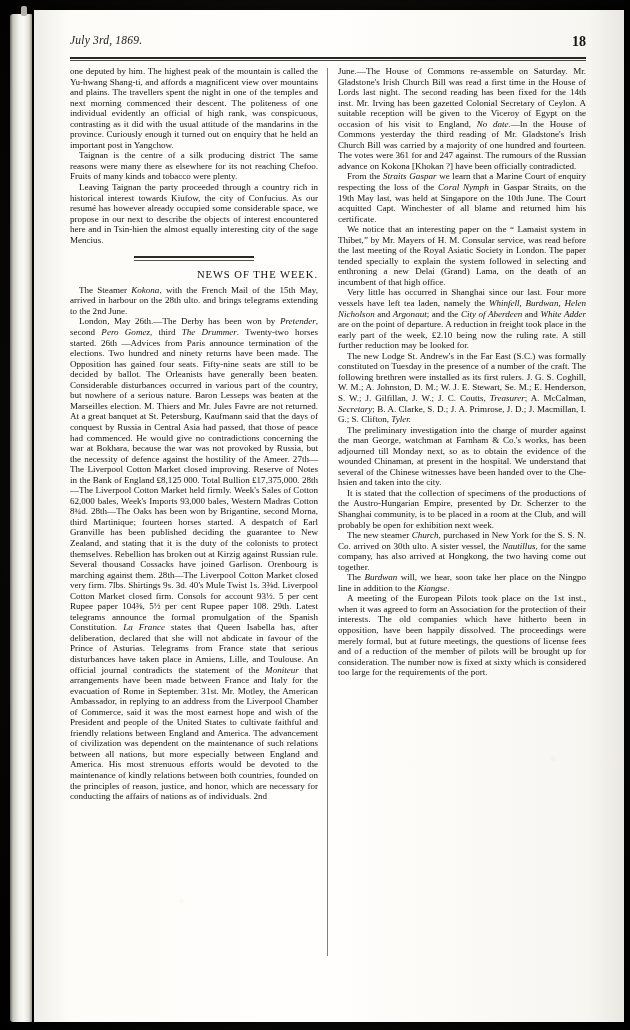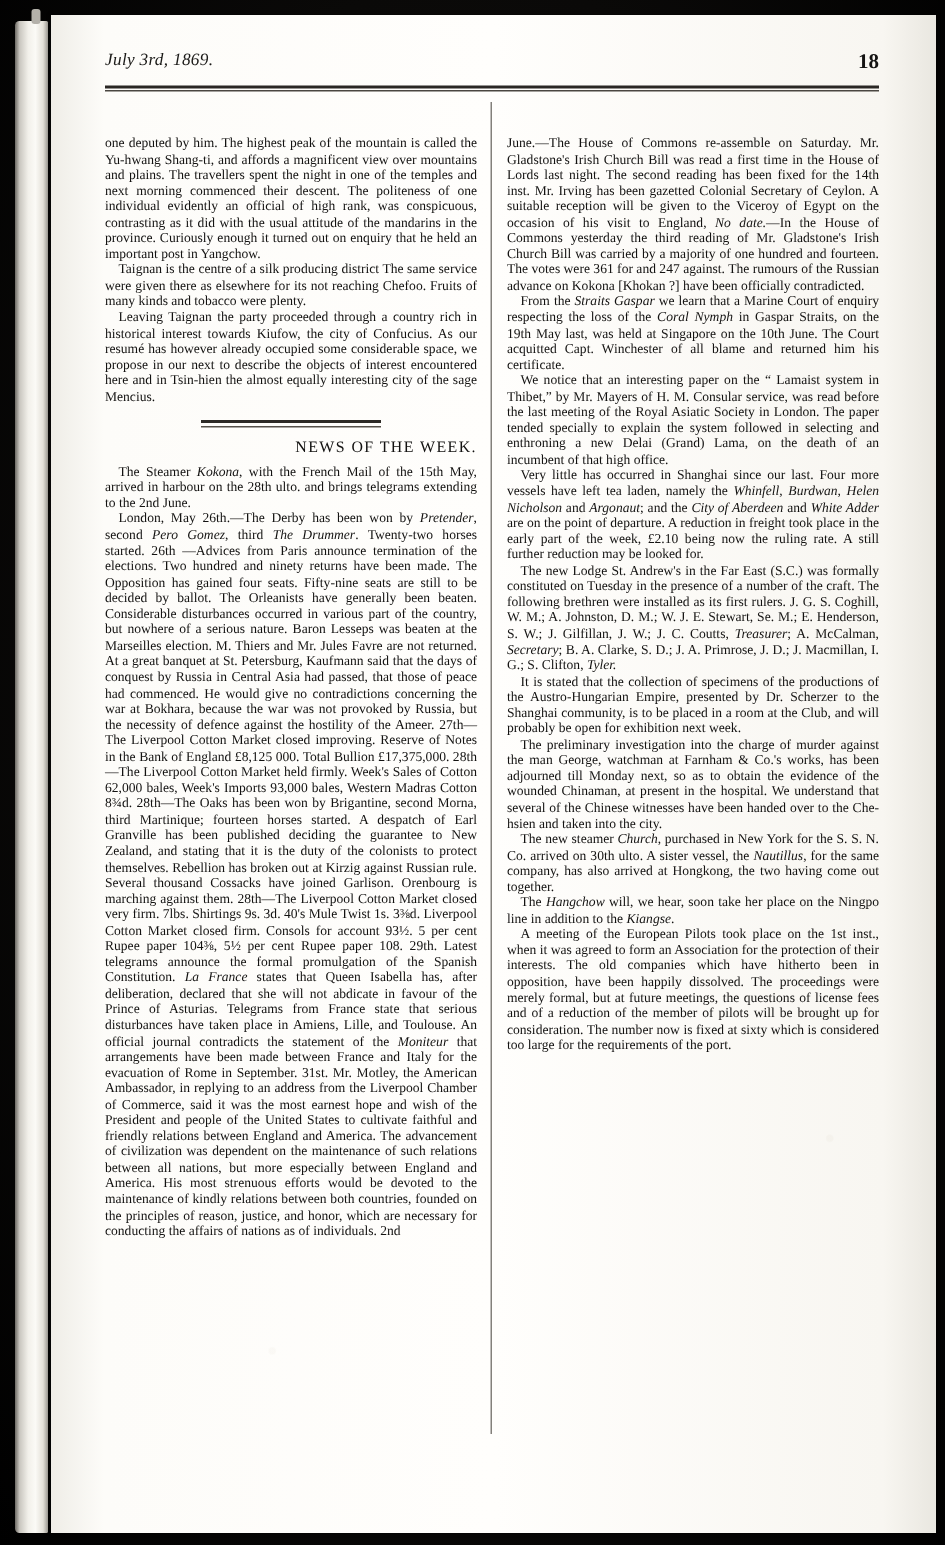--- a/index.html
+++ b/index.html
@@ -128,21 +128,20 @@
     display: flex;
   }
   .column {
     width: 248px;
     font-size: 9.05px;
     line-height: 10.55px;
     color: #131211;
     text-align: justify;
     text-justify: inter-word;
     hyphens: manual;
-    margin-top: 24px;
   }
   .col-left  { padding-right: 9px; }
   .col-right { padding-left: 10px; }
 
   .col-divider {
     width: 1px;
     background: #5a5550;
     opacity: 0.75;
     margin: 2px 0 40px 0;
   }
@@ -203,21 +202,21 @@
   <div class="masthead-rule">
     <div class="thick"></div>
     <div class="thin"></div>
   </div>
 
   <div class="columns">
 
     <div class="column col-left">
       <div>
           <p class="para cont">one deputed by him. The highest peak of the mountain is called the Yu-hwang Shang-ti, and affords a magnificent view over mountains and plains. The travellers spent the night in one of the temples and next morning commenced their descent. The politeness of one individual evidently an official of high rank, was conspicuous, contrasting as it did with the usual attitude of the mandarins in the province. Curiously enough it turned out on enquiry that he held an important post in Yangchow.</p>
-          <p class="para">Taignan is the centre of a silk producing district  The same service were given there as elsewhere for its not reaching Chefoo. Fruits of many kinds and tobacco were plenty.</p>
+          <p class="para">Taignan is the centre of a silk producing district  The same reasons were many there as elsewhere for its not reaching Chefoo. Fruits of many kinds and tobacco were plenty.</p>
           <p class="para">Leaving Taignan the party proceeded through a country rich in historical interest towards Kiufow, the city of Confucius. As our resumé has however already occupied some considerable space, we propose in our next to describe the objects of interest encountered here and in Tsin-hien the almost equally interesting city of the sage Mencius.</p>
         </div>
 
       <div class="section-break">
         <div class="sb-thick"></div>
         <div class="sb-thin"></div>
       </div>
       <div class="section-heading">NEWS OF THE WEEK.</div>
 
       <div>
@@ -228,22 +227,22 @@
 
     <div class="col-divider"></div>
 
     <div class="column col-right">
       <div>
           <p class="para cont">June.—The House of Commons re-assemble on Saturday. Mr. Gladstone's Irish Church Bill was read a first time in the House of Lords last night. The second reading has been fixed for the 14th inst. Mr. Irving has been gazetted Colonial Secretary of Ceylon. A suitable reception will be given to the Viceroy of Egypt on the occasion of his visit to England, <i>No date.</i>—In the House of Commons yesterday the third reading of Mr. Gladstone's Irish Church Bill was carried by a majority of one hundred and fourteen. The votes were 361 for and 247 against. The rumours of the Russian advance on Kokona [Khokan ?] have been officially contradicted.</p>
           <p class="para">From the <i>Straits Gaspar</i> we learn that a Marine Court of enquiry respecting the loss of the <i>Coral Nymph</i> in Gaspar Straits, on the 19th May last, was held at Singapore on the 10th June. The Court acquitted Capt. Winchester of all blame and returned him his certificate.</p>
           <p class="para">We notice that an interesting paper on the “ Lamaist system in Thibet,” by Mr. Mayers of H. M. Consular service, was read before the last meeting of the Royal Asiatic Society in London. The paper tended specially to explain the system followed in selecting and enthroning a new Delai (Grand) Lama, on the death of an incumbent of that high office.</p>
           <p class="para">Very little has occurred in Shanghai since our last. Four more vessels have left tea laden, namely the <i>Whinfell, Burdwan, Helen Nicholson</i> and <i>Argonaut</i>; and the <i>City of Aberdeen</i> and <i>White Adder</i> are on the point of departure. A reduction in freight took place in the early part of the week, £2.10 being now the ruling rate. A still further reduction may be looked for.</p>
           <p class="para">The new Lodge St. Andrew's in the Far East (S.C.) was formally constituted on Tuesday in the presence of a number of the craft. The following brethren were installed as its first rulers.   J. G. S. Coghill, W. M.; A. Johnston, D. M.; W. J. E. Stewart, Se. M.; E. Henderson, S. W.; J. Gilfillan, J. W.; J. C. Coutts, <i>Treasurer</i>; A. McCalman, <i>Secretary</i>; B. A. Clarke, S. D.; J. A. Primrose, J. D.; J. Macmillan, I. G.; S. Clifton, <i>Tyler.</i></p>
+          <p class="para">The preliminary investigation into the charge of murder against the man George, watchman at Farnham &amp; Co.'s works, has been adjourned till Monday next, so as to obtain the evidence of the wounded Chinaman, at present in the hospital. We understand that several of the Chinese witnesses have been handed over to the Che-hsien and taken into the city.</p>
           <p class="para">It is stated that the collection of specimens of the productions of the Austro-Hungarian Empire, presented by Dr. Scherzer to the Shanghai community, is to be placed in a room at the Club, and will probably be open for exhibition next week.</p>
-          <p class="para">The preliminary investigation into the charge of murder against the man George, watchman at Farnham &amp; Co.'s works, has been adjourned till Monday next, so as to obtain the evidence of the wounded Chinaman, at present in the hospital. We understand that several of the Chinese witnesses have been handed over to the Che-hsien and taken into the city.</p>
           <p class="para">The new steamer <i>Church</i>, purchased in New York for the S. S. N. Co. arrived on 30th ulto. A sister vessel, the <i>Nautillus</i>, for the same company, has also arrived at Hongkong, the two having come out together.</p>
-          <p class="para">The <i>Hangchow</i> will, we hear, soon take her place on the Ningpo line in addition to the <i>Kiangse</i>.</p>
+          <p class="para">The <i>Burdwan</i> will, we hear, soon take her place on the Ningpo line in addition to the <i>Kiangse</i>.</p>
           <p class="para">A meeting of the European Pilots took place on the 1st inst., when it was agreed to form an Association for the protection of their interests. The old companies which have hitherto been in opposition, have been happily dissolved. The proceedings were merely formal, but at future meetings, the questions of license fees and of a reduction of the member of pilots will be brought up for consideration. The number now is fixed at sixty which is considered too large for the requirements of the port.</p>
         </div>
     </div>
 
   </div>
 </div>
 
 </body></html>

